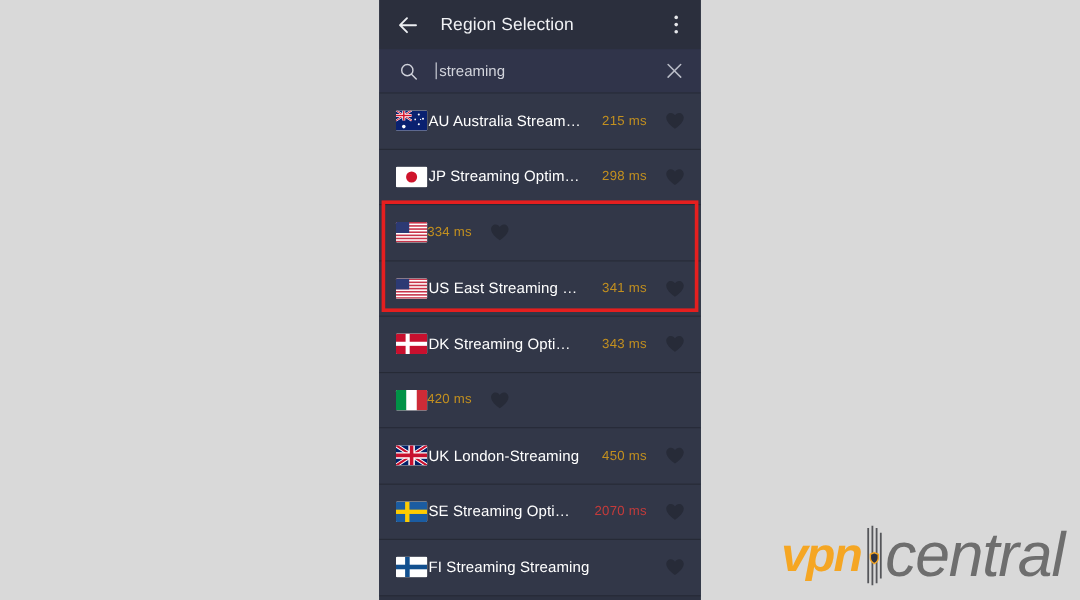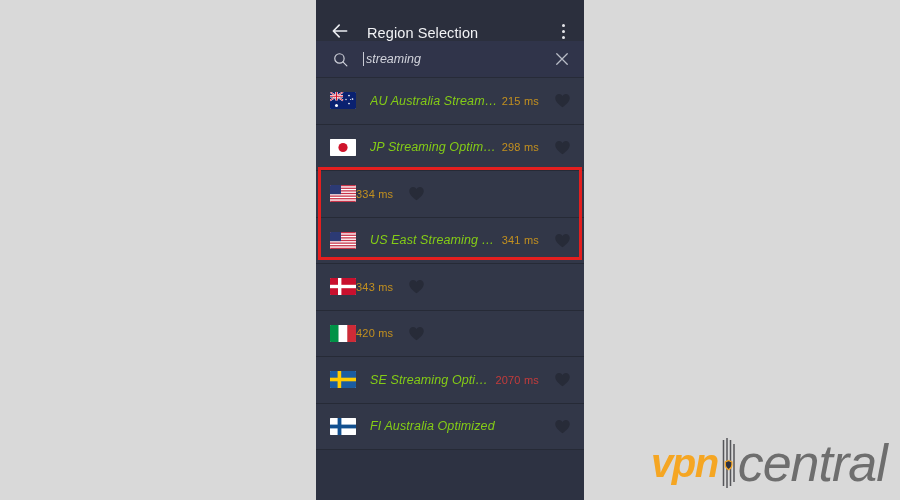--- a/index.html
+++ b/index.html
@@ -27,21 +27,21 @@
     display: flex;
     flex-direction: column;
   }
 
   
   #app-bar {
     height: 41px;
     flex: 0 0 41px;
     background: #2b2f3d;
     display: flex;
-    align-items: flex-end;
+    align-items: center;
     padding: 0 12px 0 14px;
     box-sizing: border-box;
   }
   #back-arrow {
     width: 20px;
     height: 20px;
     flex: 0 0 20px;
     display: block;
   }
   #app-bar-title {
@@ -81,21 +81,20 @@
     box-sizing: border-box;
     border-bottom: 1px solid #272b38;
   }
   #search-icon { width: 17px; height: 17px; flex: 0 0 17px; }
   #search-field {
     flex: 1 1 auto;
     margin-left: 14px;
     display: flex;
     align-items: flex-end;
     min-width: 0;
-    font-style: italic;
   }
   #text-caret {
     width: 1px;
     height: 14px;
     background: #c9cbd4;
     margin-right: 2px;
     flex: 0 0 1px;
   }
   #search-value {
     color: #d2d4dc;
@@ -125,27 +124,26 @@
     width: 26px;
     height: 17px;
     flex: 0 0 26px;
     position: relative;
     overflow: hidden;
     border-radius: 1px;
     background: #ccc;
   }
   .region-name {
     flex: 1 1 auto;
-    color: #84cc16;
+    color: #ffffff;
     font-size: 12.5px;
-    margin-left: 14px;
+    margin-left: 1px;
     white-space: nowrap;
     overflow: hidden;
     letter-spacing: .1px;
-    font-style: italic;
   }
   .latency {
     flex: 0 0 auto;
     font-size: 11px;
     color: #c3901f;
     margin-right: 14px;
     white-space: nowrap;
     letter-spacing: .2px;
   }
   .latency.high { color: #c43b3b; }
@@ -300,55 +298,70 @@
         <div class="fav-heart"><svg viewBox="0 0 24 24" width="19" height="19">
             <path d="M12 20.5 C12 20.5 2.8 14.8 2.8 8.9 C2.8 6.1 5 3.9 7.7 3.9 C9.5 3.9 11.1 4.9 12 6.4 C12.9 4.9 14.5 3.9 16.3 3.9 C19 3.9 21.2 6.1 21.2 8.9 C21.2 14.8 12 20.5 12 20.5 Z" fill="#272b38"></path>
           </svg></div>
       </div>
       <div class="region-row">
         <div class="flag"><svg viewBox="0 0 26 17" width="26" height="17">
             <rect width="26" height="17" fill="#c8102e"></rect>
             <rect x="8" y="0" width="3.4" height="17" fill="#fff"></rect>
             <rect x="0" y="6.8" width="26" height="3.4" fill="#fff"></rect>
           </svg></div>
+        <div class="region-name">DK Streaming Opti…</div>
         <div class="latency">343 ms</div>
         <div class="fav-heart"><svg viewBox="0 0 24 24" width="19" height="19">
             <path d="M12 20.5 C12 20.5 2.8 14.8 2.8 8.9 C2.8 6.1 5 3.9 7.7 3.9 C9.5 3.9 11.1 4.9 12 6.4 C12.9 4.9 14.5 3.9 16.3 3.9 C19 3.9 21.2 6.1 21.2 8.9 C21.2 14.8 12 20.5 12 20.5 Z" fill="#272b38"></path>
           </svg></div>
       </div>
       <div class="region-row">
         <div class="flag"><svg viewBox="0 0 26 17" width="26" height="17">
             <rect width="8.67" height="17" fill="#009246"></rect>
             <rect x="8.67" width="8.67" height="17" fill="#fff"></rect>
             <rect x="17.34" width="8.66" height="17" fill="#ce2b37"></rect>
           </svg></div>
         <div class="latency">420 ms</div>
         <div class="fav-heart"><svg viewBox="0 0 24 24" width="19" height="19">
             <path d="M12 20.5 C12 20.5 2.8 14.8 2.8 8.9 C2.8 6.1 5 3.9 7.7 3.9 C9.5 3.9 11.1 4.9 12 6.4 C12.9 4.9 14.5 3.9 16.3 3.9 C19 3.9 21.2 6.1 21.2 8.9 C21.2 14.8 12 20.5 12 20.5 Z" fill="#272b38"></path>
           </svg></div>
       </div>
       <div class="region-row">
         <div class="flag"><svg viewBox="0 0 26 17" width="26" height="17">
+            <rect width="26" height="17" fill="#012169"></rect>
+            <path d="M0 0 L26 17 M26 0 L0 17" stroke="#fff" stroke-width="3.4"></path>
+            <path d="M0 0 L26 17 M26 0 L0 17" stroke="#c8102e" stroke-width="1.8"></path>
+            <path d="M13 0 V17 M0 8.5 H26" stroke="#fff" stroke-width="5.4"></path>
+            <path d="M13 0 V17 M0 8.5 H26" stroke="#c8102e" stroke-width="3"></path>
+          </svg></div>
+        <div class="region-name">UK London-Streaming</div>
+        <div class="latency">450 ms</div>
+        <div class="fav-heart"><svg viewBox="0 0 24 24" width="19" height="19">
+            <path d="M12 20.5 C12 20.5 2.8 14.8 2.8 8.9 C2.8 6.1 5 3.9 7.7 3.9 C9.5 3.9 11.1 4.9 12 6.4 C12.9 4.9 14.5 3.9 16.3 3.9 C19 3.9 21.2 6.1 21.2 8.9 C21.2 14.8 12 20.5 12 20.5 Z" fill="#272b38"></path>
+          </svg></div>
+      </div>
+      <div class="region-row">
+        <div class="flag"><svg viewBox="0 0 26 17" width="26" height="17">
             <rect width="26" height="17" fill="#1b5ca1"></rect>
             <rect x="7.6" y="0" width="3.6" height="17" fill="#fecb00"></rect>
             <rect x="0" y="6.7" width="26" height="3.6" fill="#fecb00"></rect>
           </svg></div>
         <div class="region-name">SE Streaming Opti…</div>
         <div class="latency high">2070 ms</div>
         <div class="fav-heart"><svg viewBox="0 0 24 24" width="19" height="19">
             <path d="M12 20.5 C12 20.5 2.8 14.8 2.8 8.9 C2.8 6.1 5 3.9 7.7 3.9 C9.5 3.9 11.1 4.9 12 6.4 C12.9 4.9 14.5 3.9 16.3 3.9 C19 3.9 21.2 6.1 21.2 8.9 C21.2 14.8 12 20.5 12 20.5 Z" fill="#272b38"></path>
           </svg></div>
       </div>
       <div class="region-row">
         <div class="flag"><svg viewBox="0 0 26 17" width="26" height="17">
             <rect width="26" height="17" fill="#fff"></rect>
             <rect x="7.6" y="0" width="3.8" height="17" fill="#12508f"></rect>
             <rect x="0" y="6.6" width="26" height="3.8" fill="#12508f"></rect>
           </svg></div>
-        <div class="region-name">FI Australia Optimized</div>
+        <div class="region-name">FI Streaming Streaming</div>
         <div class="latency"></div>
         <div class="fav-heart"><svg viewBox="0 0 24 24" width="19" height="19">
             <path d="M12 20.5 C12 20.5 2.8 14.8 2.8 8.9 C2.8 6.1 5 3.9 7.7 3.9 C9.5 3.9 11.1 4.9 12 6.4 C12.9 4.9 14.5 3.9 16.3 3.9 C19 3.9 21.2 6.1 21.2 8.9 C21.2 14.8 12 20.5 12 20.5 Z" fill="#272b38"></path>
           </svg></div>
       </div>
     </div>
 </div>
 
 <div id="annotation-box"></div>
 

